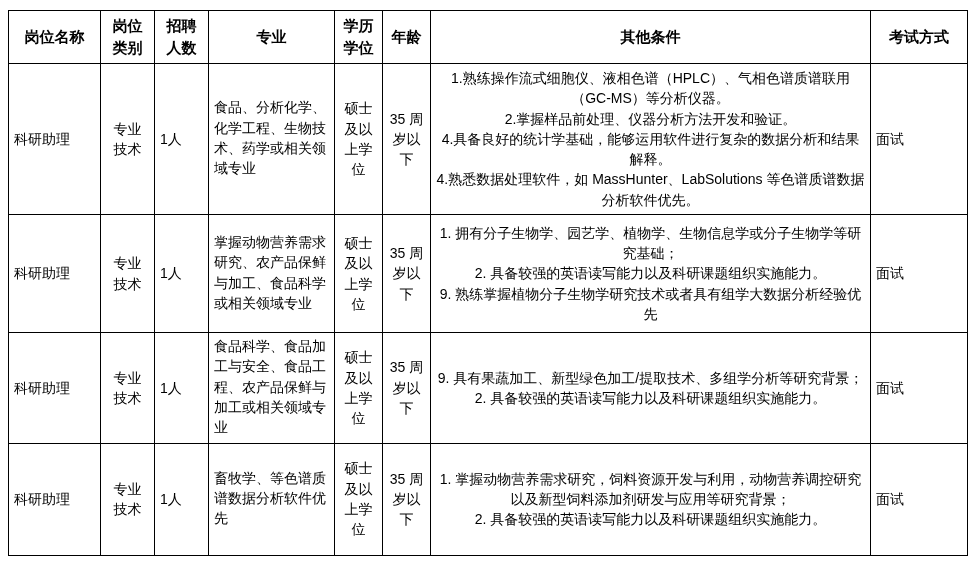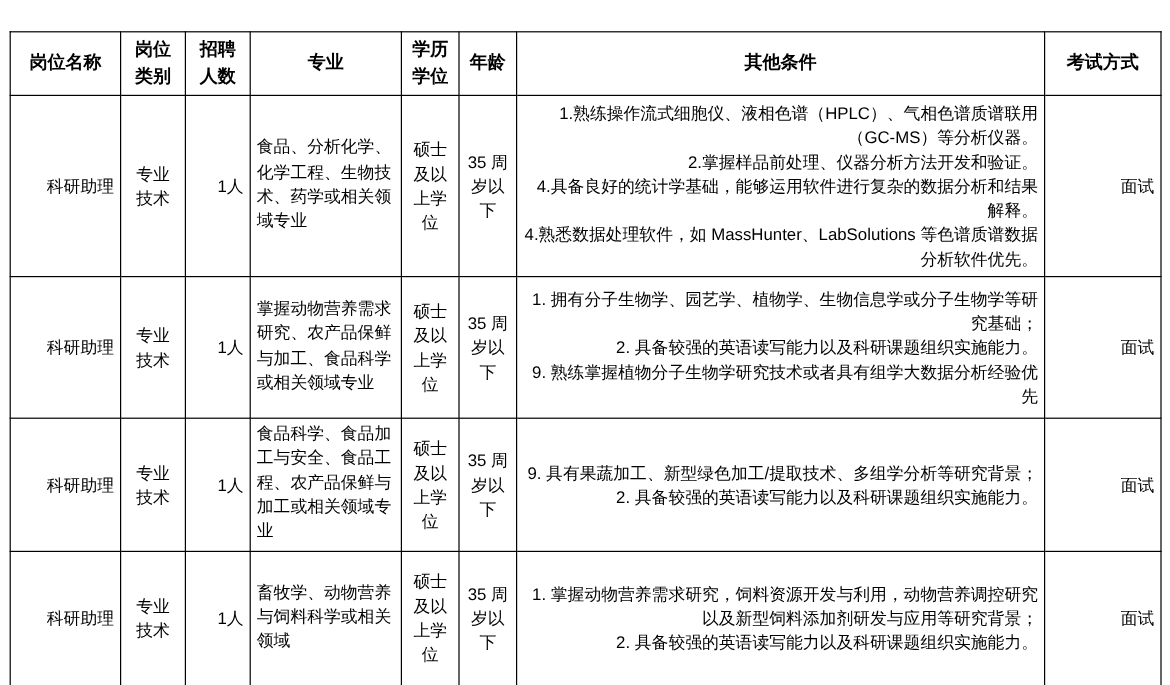--- a/index.html
+++ b/index.html
@@ -12,21 +12,21 @@
     height: 571px;
     font-family: "Liberation Sans", sans-serif;
     color: #000000;
     overflow: hidden;
   }
   .page {
     position: relative;
     width: 975px;
     height: 570px;
     box-sizing: border-box;
-    padding: 26px 8px 8px 8px;
+    padding: 10px 8px 8px 8px;
   }
   table.job-table {
     border-collapse: collapse;
     width: 959px;
     table-layout: fixed;
     border: 1.5px solid #000;
   }
   table.job-table th,
   table.job-table td {
     border: 1px solid #000;
@@ -46,33 +46,33 @@
   col.c-name  { width: 92px; }
   col.c-type  { width: 54px; }
   col.c-num   { width: 54px; }
   col.c-major { width: 126px; }
   col.c-edu   { width: 48px; }
   col.c-age   { width: 48px; }
   col.c-other { width: 440px; }
   col.c-exam  { width: 97px; }
 
   td.center {
-    text-align: right;
+    text-align: left;
   }
   td.narrow-wrap {
     text-align: center;
     line-height: 1.35;
   }
   td.major {
     text-align: left;
     line-height: 1.5;
     font-family: Liberation Mono, monospace;
   }
   td.other {
-    text-align: right;
+    text-align: center;
     line-height: 1.6;
     font-size: 13.5px;
     padding: 6px 6px;
     margin-left: 20px;
   }
   .row-tall-1 { height: 130px; }
   .row-tall-2 { height: 118px; }
   .row-tall-3 { height: 110px; }
   .row-tall-4 { height: 112px; }
   .other-line { margin: 0; padding: 0; }
@@ -196,21 +196,21 @@
         <td class="center">面试</td>
       </tr>
 
       <tr class="row-tall-4">
         <td class="center">科研助理</td>
         <td class="narrow-wrap">
           <div>专业</div>
           <div>技术</div>
         </td>
         <td class="center">1人</td>
-        <td class="major">畜牧学、动物营养与饲料科学或相关领域</td>
+        <td class="major">畜牧学、等色谱质谱数据分析软件优先</td>
         <td class="narrow-wrap">
           <div>硕士</div>
           <div>及以</div>
           <div>上学</div>
           <div>位</div>
         </td>
         <td class="narrow-wrap">
           <div>35 周</div>
           <div>岁以</div>
           <div>下</div>

